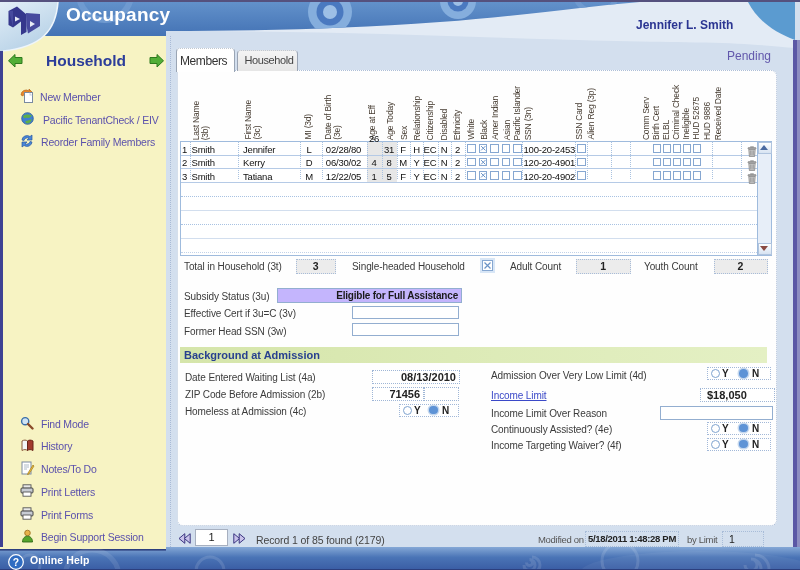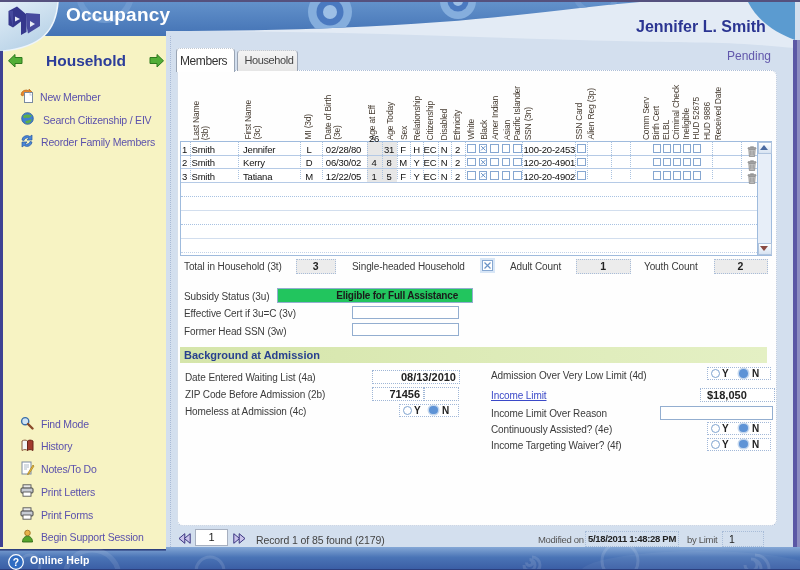--- a/index.html
+++ b/index.html
@@ -70,34 +70,34 @@
   <polygon points="26,13 40,14 40,26 28,33.5 26.5,26" fill="#474a9e"></polygon>
   <polygon points="15,16.5 20,19 15,21.5" fill="#e8ecf6"></polygon>
   <polygon points="30,21 35,24 30,27" fill="#e8ecf6"></polygon>
 </svg>
 
 <div class="ab" style="left:0;top:2px;width:3px;height:568px;background:#3e4193"></div>
 
 <div class="ab" style="left:793px;top:40px;width:4px;height:508px;background:#5b58a5"></div>
 <div class="ab" style="left:797px;top:40px;width:3px;height:508px;background:#8d8dc0"></div>
 
-<div class="ab" style="left:636px;top:18px;font-size:16px;font-weight:bold;color:#2b3592">Jennifer L. Smith</div>
+<div class="ab" style="left:636px;top:18px;font-size:12px;font-weight:bold;color:#2b3592">Jennifer L. Smith</div>
 <div class="ab" style="left:727px;top:49px;font-size:12px;color:#6258ac">Pending</div>
 
 <div class="ab" style="left:3px;top:36px;width:163px;height:511px;background:#f7f3c3"></div>
 <div class="ab" style="left:8px;top:54px"><svg width="15" height="14" viewBox="0 0 15 14">
       <polygon points="7,0.5 7,3.5 14,3.5 14,9.5 7,9.5 7,13 0.5,6.8" fill="#52ae37" stroke="#2e7a1e" stroke-width="1"></polygon>
     </svg></div>
 <div class="ab" style="left:149px;top:54px"><svg width="15" height="14" viewBox="0 0 15 14">
       <polygon points="8,0.5 8,3.5 1,3.5 1,9.5 8,9.5 8,13 14.5,6.8" fill="#52ae37" stroke="#2e7a1e" stroke-width="1"></polygon>
     </svg></div>
 <div class="ab" style="left:46px;top:51.5px;font-size:15.5px;font-weight:bold;color:#2c3d9a">Household</div>
 
 <div class="mi" style="left:40px;top:91px">New Member</div>
-<div class="mi" style="left:43px;top:114px">Search Citizenship / EIV</div>
+<div class="mi" style="left:43px;top:114px">Pacific TenantCheck / EIV</div>
 <div class="mi" style="left:41px;top:136px">Reorder Family Members</div>
 <div class="mi" style="left:41px;top:418px">Find Mode</div>
 <div class="mi" style="left:41px;top:440px">History</div>
 <div class="mi" style="left:41px;top:463px">Notes/To Do</div>
 <div class="mi" style="left:41px;top:486px">Print Letters</div>
 <div class="mi" style="left:41px;top:509px">Print Forms</div>
 <div class="mi" style="left:41px;top:531px">Begin Support Session</div>
 
 <svg class="ab" style="left:20px;top:89px" width="14" height="14" viewBox="0 0 14 14">
   <path d="M1,6 A5,5 0 0 1 9,2 L9,0 L13,4 L8,6 L9,4.5 A4,4 0 0 0 3,7 Z" fill="#e8882a" stroke="#b05a10" stroke-width="0.6"></path>
@@ -331,21 +331,21 @@
 <div class="cb" style="left:481.5px;top:260px;width:9px;height:9px;box-shadow:0 0 0 2px #d8e6f6">
     <svg width="9" height="9" style="display:block">
       <path d="M1.5,1.5 L7.5,7.5 M7.5,1.5 L1.5,7.5" stroke="#6a93c6" stroke-width="1.2"></path>
     </svg>
   </div>
 <div class="lbl" style="left:510px;top:261px">Adult Count</div>
 <div class="ab" style="left:575.5px;top:258.5px;width:53.5px;height:13px;background:#ececec;border:1px dotted #a8bcd8;text-align:center;font-size:10.5px;font-weight:bold;color:#222;line-height:13px">1</div>
 <div class="lbl" style="left:644px;top:261px">Youth Count</div>
 <div class="ab" style="left:713.5px;top:258.5px;width:52px;height:13px;background:#ececec;border:1px dotted #a8bcd8;text-align:center;font-size:10.5px;font-weight:bold;color:#222;line-height:13px">2</div>
 <div class="lbl" style="left:184px;top:290.5px">Subsidy Status (3u)</div>
-<div class="ab" style="left:277px;top:287.5px;width:180px;height:13px;background:#22c55e;border:1px solid #93aed0;font-size:10px;font-weight:bold;color:#1a1a1a;line-height:13px;text-align:right;padding-right:14px;letter-spacing:-0.2px">Eligible for Full Assistance</div>
+<div class="ab" style="left:277px;top:287.5px;width:180px;height:13px;background:#c4b5fd;border:1px solid #93aed0;font-size:10px;font-weight:bold;color:#1a1a1a;line-height:13px;text-align:right;padding-right:3px;letter-spacing:-0.2px">Eligible for Full Assistance</div>
 <div class="lbl" style="left:184px;top:308px">Effective Cert if 3u=C (3v)</div>
 <div class="ibox" style="left:352px;top:305.5px;width:105px;height:11px"></div>
 <div class="lbl" style="left:184px;top:325.5px">Former Head SSN (3w)</div>
 <div class="ibox" style="left:352px;top:323px;width:105px;height:11px"></div>
 
 <div class="ab" style="left:180px;top:346.5px;width:587px;height:16px;background:linear-gradient(90deg,#d5e5aa,#e4f0c4)"></div>
 <div class="ab" style="left:184px;top:348.5px;font-size:11px;font-weight:bold;color:#28408f">Background at Admission</div>
 <div class="lbl" style="left:185px;top:372px">Date Entered Waiting List (4a)</div>
 <div class="ab" style="left:372px;top:369.5px;width:83px;height:12px;background:#fff;border:1px dotted #9fb6d6;font-size:11px;font-weight:bold;color:#222;line-height:12px;text-align:right;padding-right:3px">08/13/2010</div>
 <div class="lbl" style="left:185px;top:389px">ZIP Code Before Admission (2b)</div>

